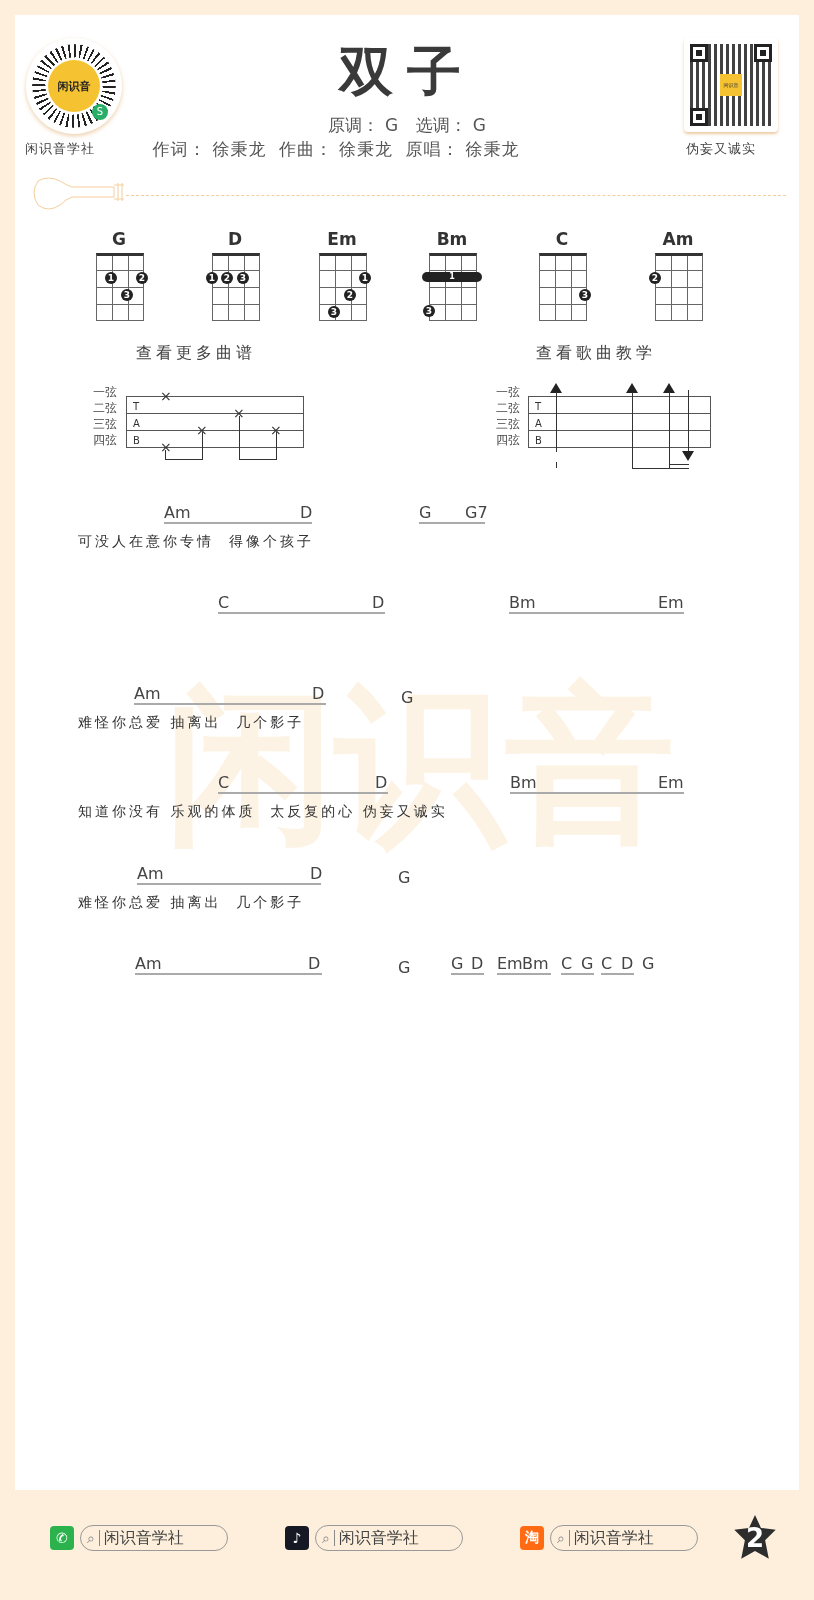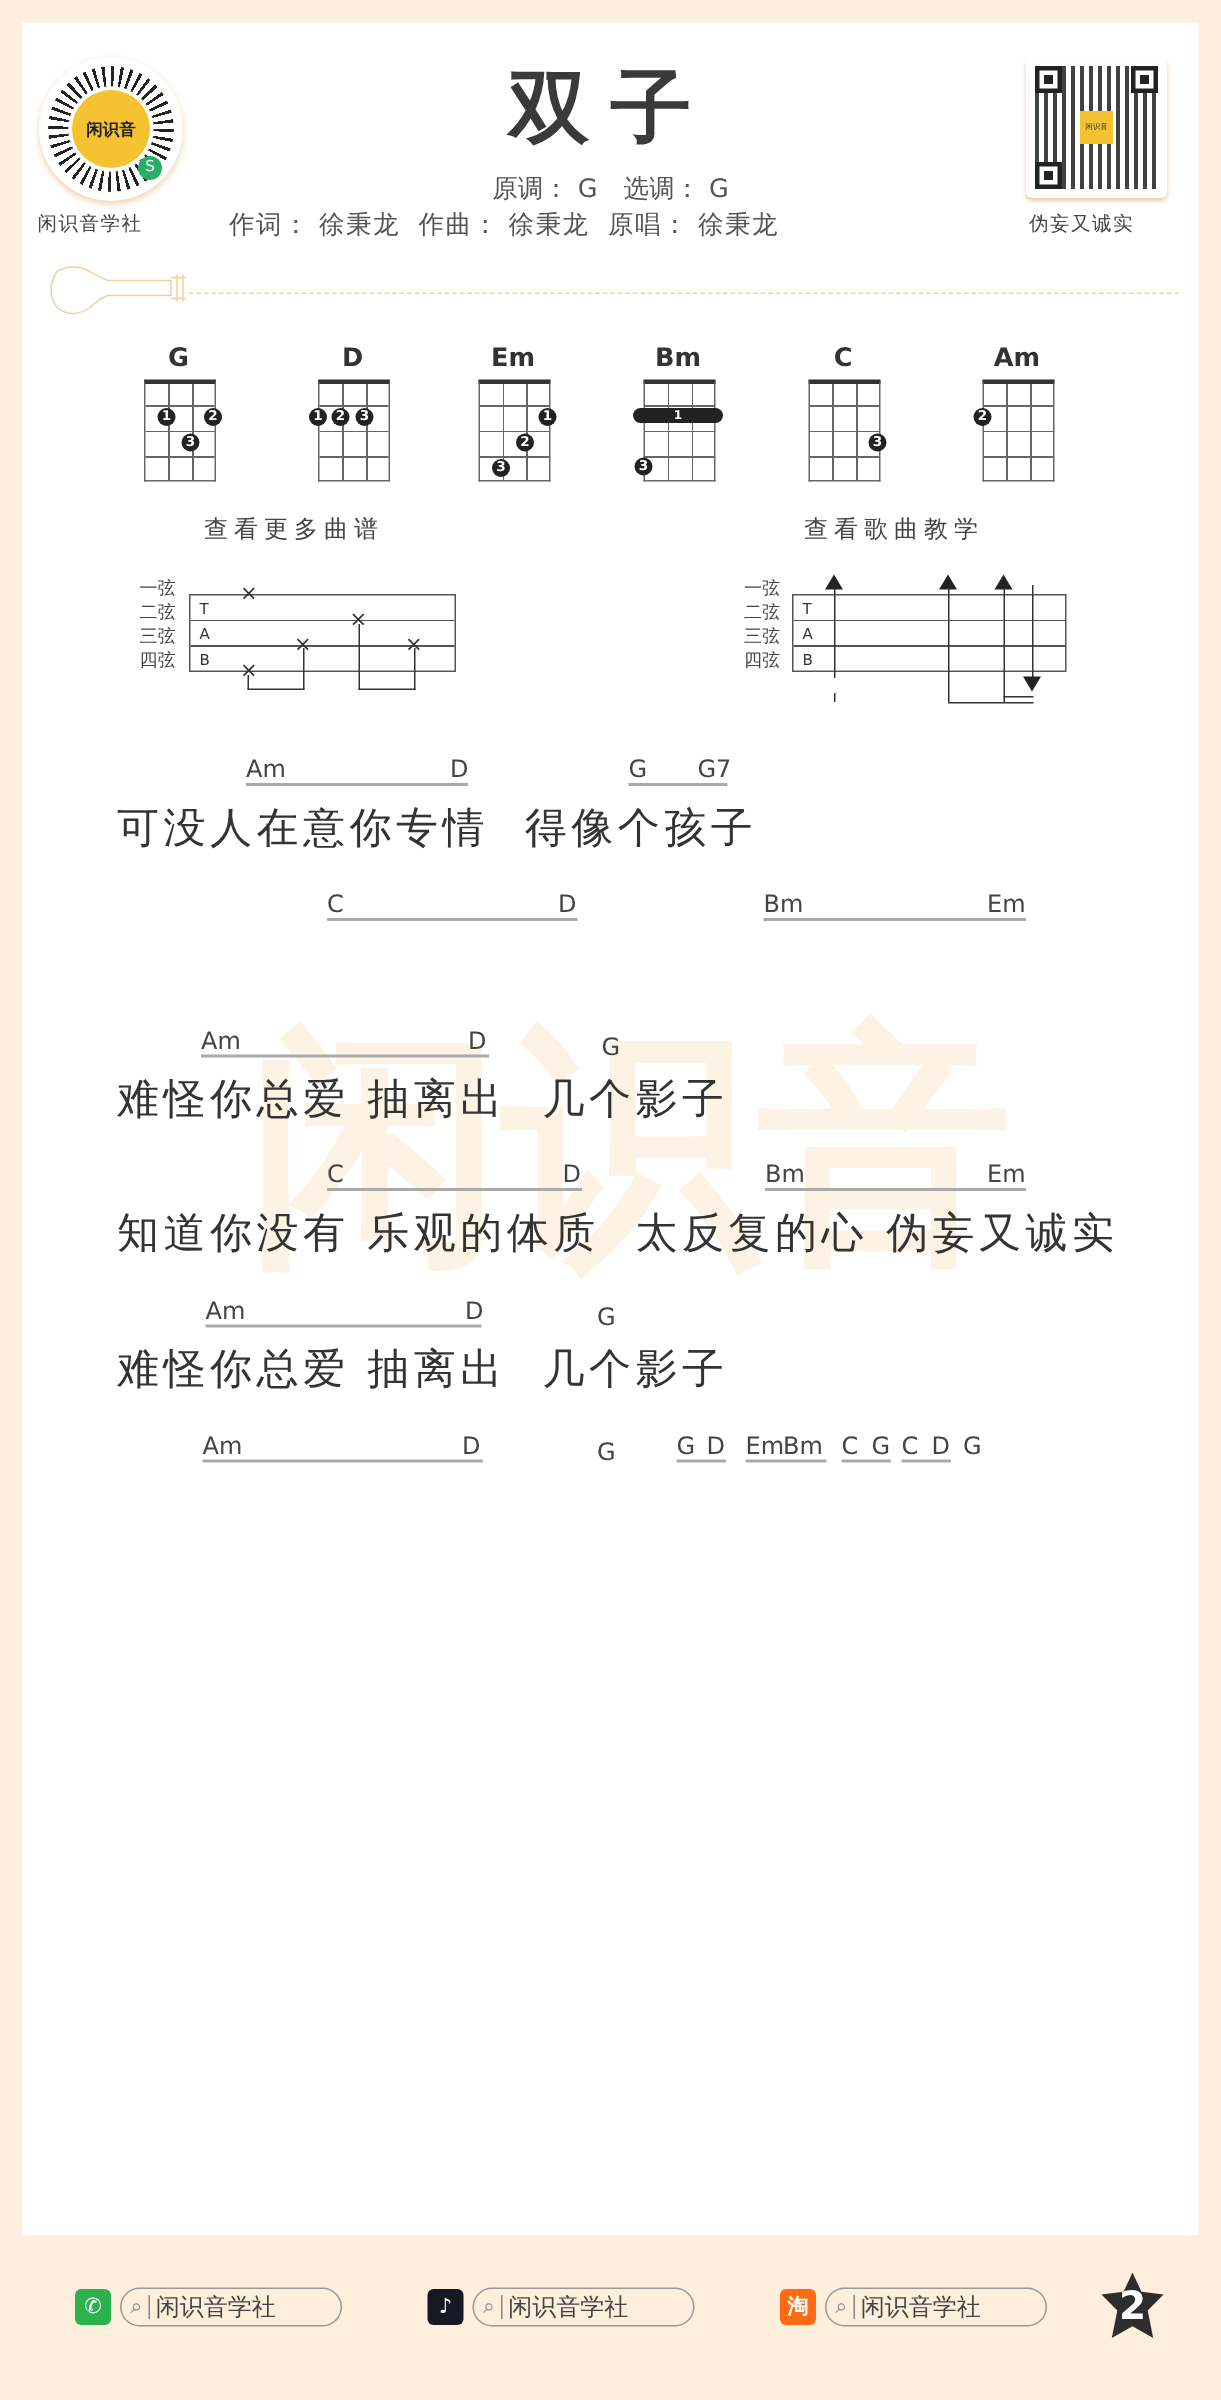--- a/index.html
+++ b/index.html
@@ -137,21 +137,21 @@
 
   
   .watermark {
     position: absolute; left: 165px; top: 680px; font-size: 170px; font-weight: bold;
     color: #fdf3e4; letter-spacing: 0px; line-height: 1; z-index: 0;
   }
 
   
   .lyric-row { position: absolute; left: 78px; height: 60px; z-index: 1; }
   .lyric-text {
-    position: absolute; left: 0; top: 30px; font-size: 28px; color: #333;
+    position: absolute; left: 0; top: 30px; font-size: 14px; color: #333;
     letter-spacing: 3px; white-space: pre;
   }
   .chord-label {
     position: absolute; top: 0; font-size: 16px; color: #444; white-space: nowrap;
   }
   .chord-bar {
     position: absolute; top: 19px; height: 2px; background: #aaa;
   }
 
   

